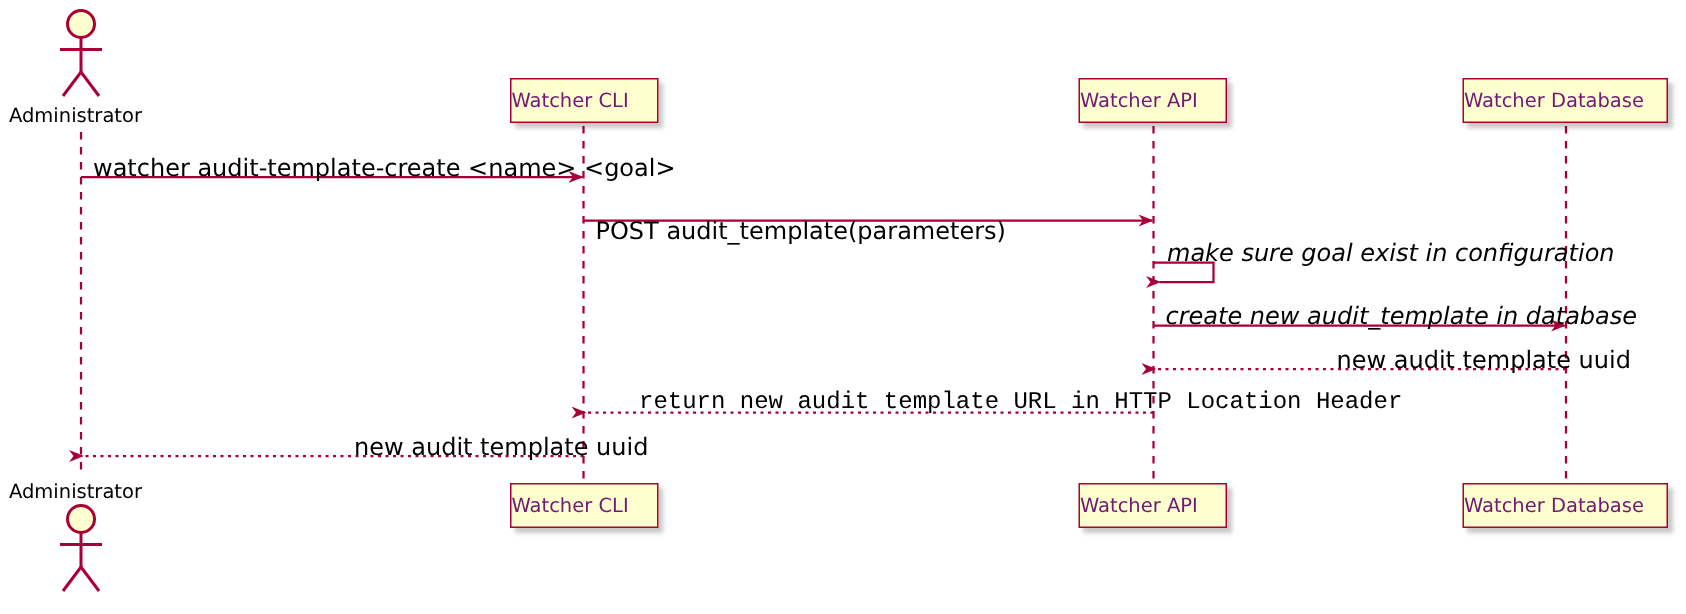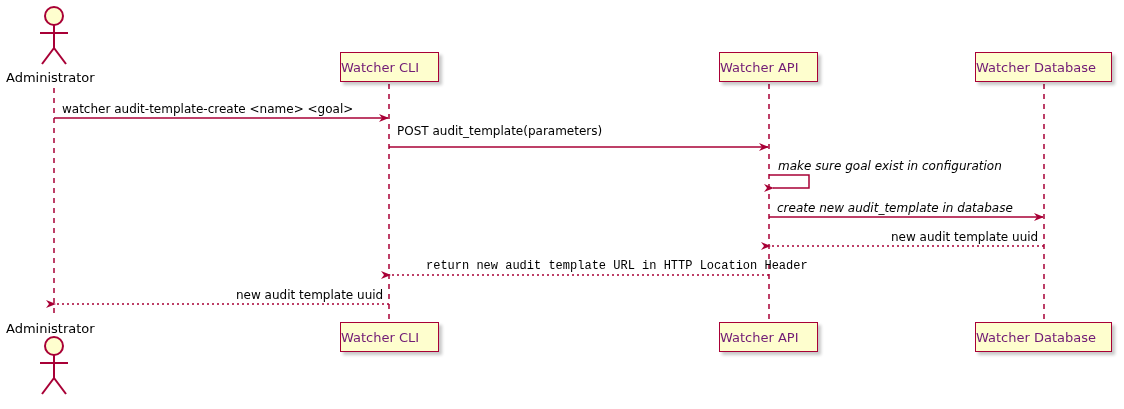--- a/index.html
+++ b/index.html
@@ -39,21 +39,21 @@
     position: absolute;
     color: #000000;
     font-size: 13px;
     font-family: "DejaVu Sans", sans-serif;
     white-space: nowrap;
     text-align: center;
   }
   .msg-label {
     position: absolute;
     color: #000000;
-    font-size: 12px;
+    font-size: 16px;
     font-family: "DejaVu Sans", sans-serif;
     white-space: nowrap;
   }
 </style>
 </head>
 <body>
 
 <div id="diagram">
 
   <svg id="diagram-svg" width="1124" height="409" style="position:absolute;left:0;top:0;">
@@ -116,21 +116,21 @@
         <span>Watcher API</span>
       </div>
       <div class="participant-box" style="left: 975px; top: 322px; width: 137px; height: 30px;">
         <span>Watcher Database</span>
       </div>
     </div>
   <div id="labels-layer">
       <div class="actor-label" style="left: 6px; top: 70px;">Administrator</div>
       <div class="actor-label" style="left: 6px; top: 321px;">Administrator</div>
       <div class="msg-label" style="top: 102px; left: 62px;">watcher audit-template-create &lt;name&gt; &lt;goal&gt;</div>
-      <div class="msg-label" style="top: 124px; left: 397px;">POST audit_template(parameters)</div>
+      <div class="msg-label" style="top: 144px; left: 397px;">POST audit_template(parameters)</div>
       <div class="msg-label" style="left: 778px; top: 159px; font-style: italic;">make sure goal exist in configuration</div>
       <div class="msg-label" style="top: 201px; left: 777px; font-style: italic;">create new audit_template in database</div>
       <div class="msg-label" style="top: 230px; left: 891px;">new audit template uuid</div>
       <div class="msg-label" style="top: 259px; left: 426px; font-family: Liberation Mono, monospace;">return new audit template URL in HTTP Location Header</div>
       <div class="msg-label" style="top: 288px; left: 236px;">new audit template uuid</div>
     </div>
 
 </div>
 
 </body></html>

